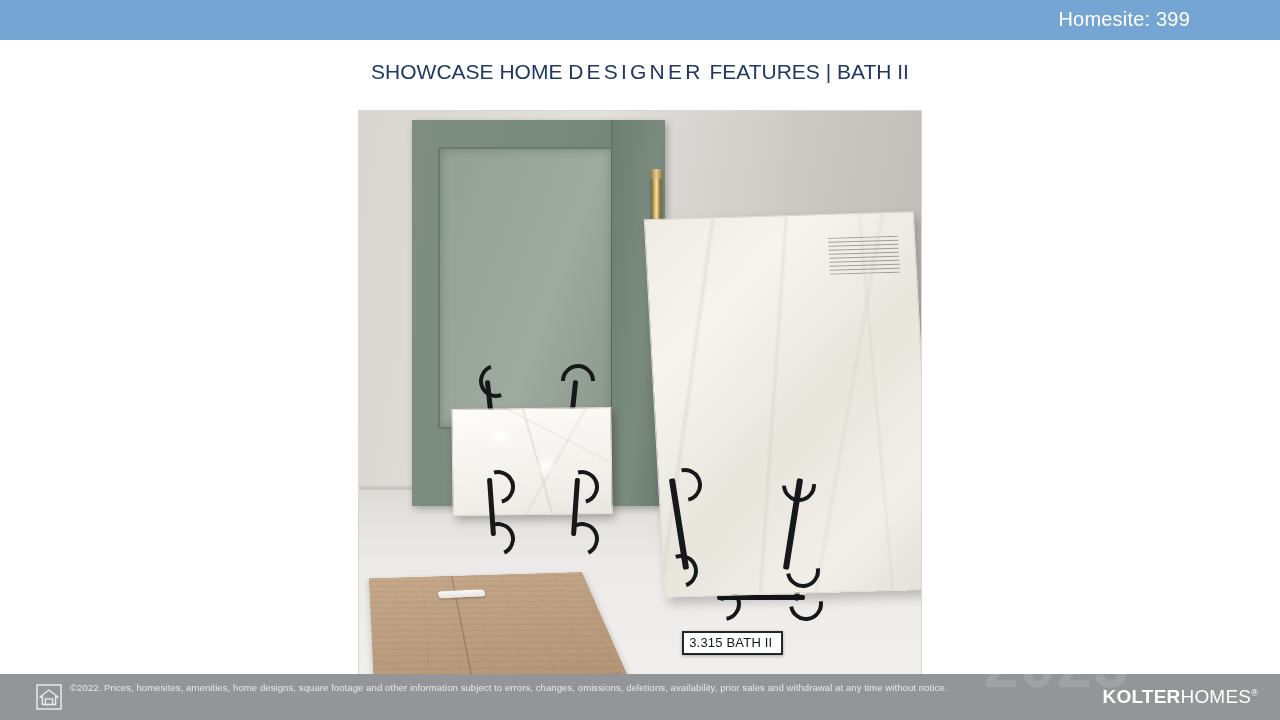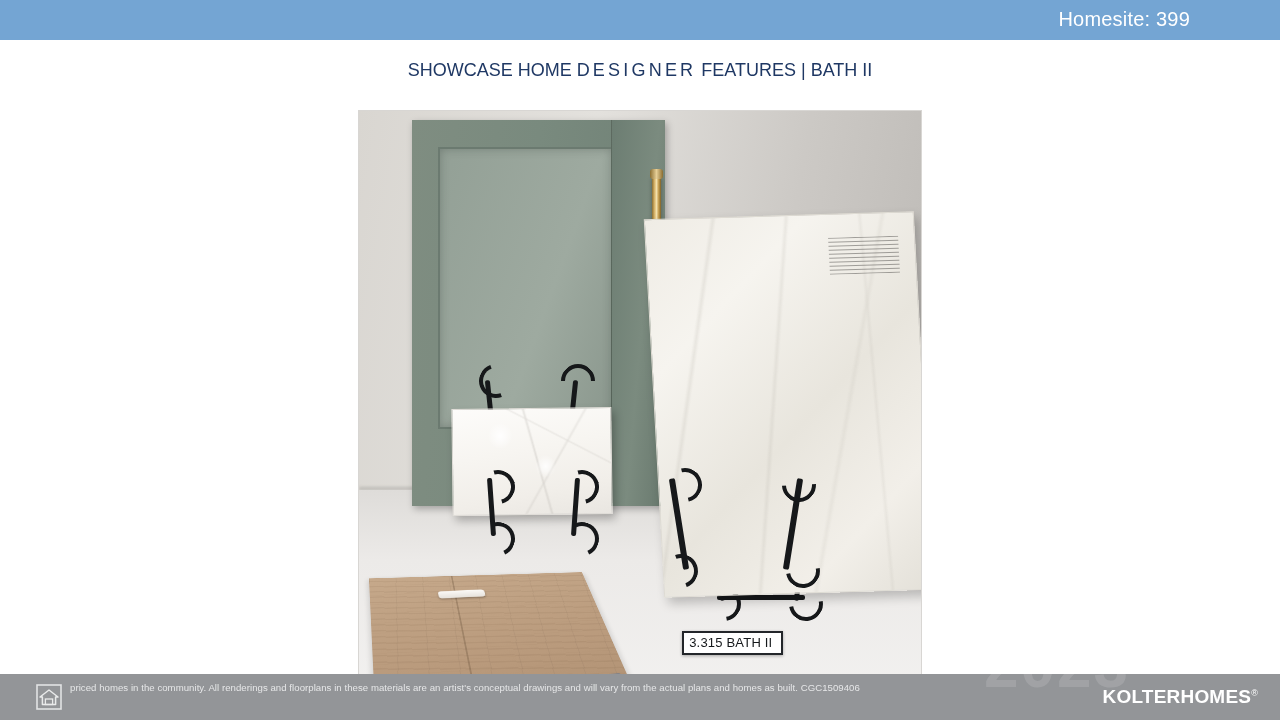--- a/index.html
+++ b/index.html
@@ -19,21 +19,21 @@
     position:absolute;right:90px;top:8px;
     color:#ffffff;font-size:20px;font-weight:400;letter-spacing:.2px;
     white-space:nowrap;
   }
 
   
   .page-title{
     position:absolute;left:0;top:60px;width:1280px;
     text-align:center;
     color:#1f3864;
-    font-size:18px;font-weight:400;
+    font-size:21px;font-weight:400;
     white-space:nowrap;
   }
   .title-spaced{letter-spacing:3.2px;}
 
   
   .photo-frame{
     position:absolute;left:358px;top:110px;width:564px;height:614px;
     overflow:hidden;background:#e9e7e4;
     border:1px solid #d8d6d3;
     box-sizing:border-box;
@@ -222,21 +222,21 @@
     color:#e6e7e8;font-size:9.6px;line-height:10.5px;
     letter-spacing:.05px;
   }
   .disclaimer p{margin:0;white-space:nowrap;}
   .kolter-logo{
     position:absolute;right:22px;top:686px;
     color:#ffffff;font-size:19px;white-space:nowrap;
     letter-spacing:.2px;
   }
   .kolter-bold{font-weight:700;}
-  .kolter-light{font-weight:700;}
+  .kolter-light{font-weight:400;}
   .kolter-reg{font-size:9px;vertical-align:super;}
 </style>
 </head>
 <body>
 
 <div class="header-bar">
   <div class="homesite-label">Homesite: 399</div>
 </div>
 
 <div class="page-title">
@@ -322,18 +322,18 @@
   <div class="footer-watermark">2023</div>
 </div>
 
 <svg class="eho-icon" viewBox="0 0 26 26">
   <rect x="1" y="1" width="24" height="24" fill="none" stroke="#e2e3e4" stroke-width="1.6"></rect>
   <path d="M13 6 L22 13 L19.6 13 L19.6 20.5 L6.4 20.5 L6.4 13 L4 13 Z" fill="none" stroke="#e9eaea" stroke-width="1.5" stroke-linejoin="round"></path>
   <rect x="9.4" y="15" width="7.2" height="5.5" fill="none" stroke="#e9eaea" stroke-width="1.3"></rect>
 </svg>
 
 <div class="disclaimer">
-  <p>priced homes in the community. All renderings and floorplans in these materials are an artist's conceptual drawings and will vary from the actual plans and homes as built. CGC1509406</p>
+  <p>©2022. Prices, homesites, amenities, home designs, square footage and other information subject to errors, changes, omissions, deletions, availability, prior sales and withdrawal at any time without notice.</p>
 </div>
 
 <div class="kolter-logo">
   <span class="kolter-bold">KOLTER</span><span class="kolter-light">HOMES</span><span class="kolter-reg">®</span>
 </div>
 
 </body></html>

